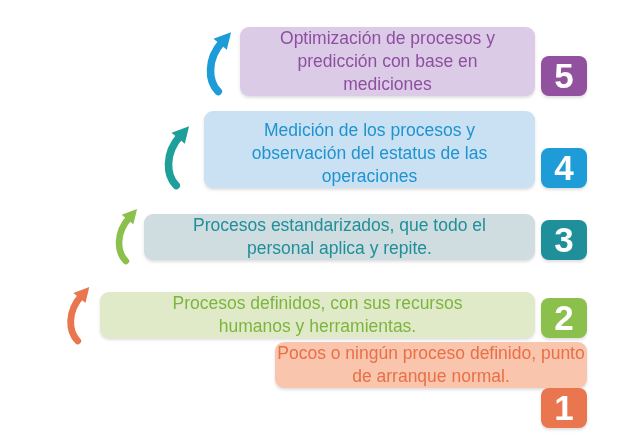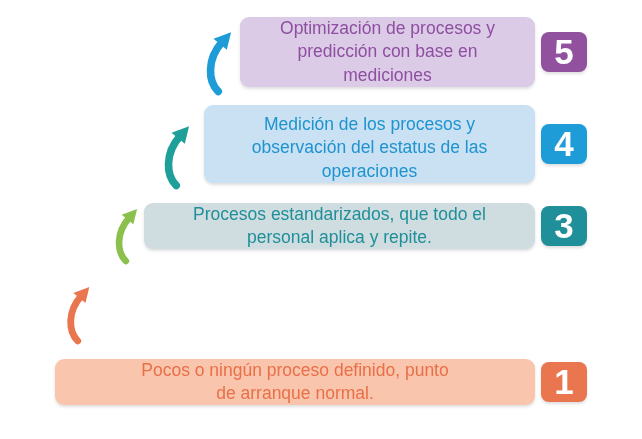--- a/index.html
+++ b/index.html
@@ -12,21 +12,21 @@
     width:642px;
     height:439px;
     background:#ffffff;
     overflow:hidden;
     font-family:"Liberation Sans", sans-serif;
   }
   .row{
     position:absolute;
     right:55px;
     display:flex;
-    align-items:center;
+    align-items:flex-end;
   }
   .textbox{
     flex:1;
     background:var(--bg);
     border-radius:9px;
     display:flex;
     align-items:center;
     justify-content:center;
     color:var(--text);
     font-size:17.5px;
@@ -48,21 +48,21 @@
     justify-content:center;
     font-size:35px;
     font-weight:bold;
     box-shadow:0 2px 3px rgba(110,110,110,0.22);
   }
   
   .r5{top:8px;   height:88px; left:240px;}
   .r4{top:100px; height:88px; left:204px;}
   .r3{top:192px; height:68px; left:144px;}
   .r2{top:264px; height:74px; left:100px;}
-  .r1{top:342px; height:80px; left:55px;}
+  .r1{top:342px; height:80px; left:55px;flex-direction:column;}
 
   .r5 .txt{max-width:250px;}
   .r4 .txt{max-width:245px;margin-top:8px;}
   .r3 .txt{max-width:312px;}
   .r2 .txt{max-width:330px;}
   .r1 .txt{max-width:312px;}
 
   .arrow{
     position:absolute;
   }
@@ -103,20 +103,26 @@
     <div class="numbox">4</div>
   </div>
 
   <div class="row r3" style="--bg: #cfdce0; --accent: #1f8f99; --text: #1f8f99;">
     <div class="textbox">
       <span class="txt">Procesos estandarizados, que todo el personal aplica y repite.</span>
     </div>
     <div class="numbox">3</div>
   </div>
 
+  <div class="row r2" style="--bg: #e0eac9; --accent: #8cc04d; --text: #7cb53e;">
+    <div class="textbox">
+      <span class="txt">Procesos definidos, con sus recursos humanos y herramientas.</span>
+    </div>
+    <div class="numbox">2</div>
+  </div>
 
   <div class="row r1" style="--bg: #f9c6ad; --accent: #e9764f; --text: #e86f48;">
     <div class="textbox">
       <span class="txt">Pocos o ningún proceso definido, punto de arranque normal.</span>
     </div>
     <div class="numbox">1</div>
   </div>
 
   <svg class="arrow a45" viewBox="0 0 40 72" style="color: rgb(30, 156, 216);">
     <use href="#curve-up-arrow"></use>

